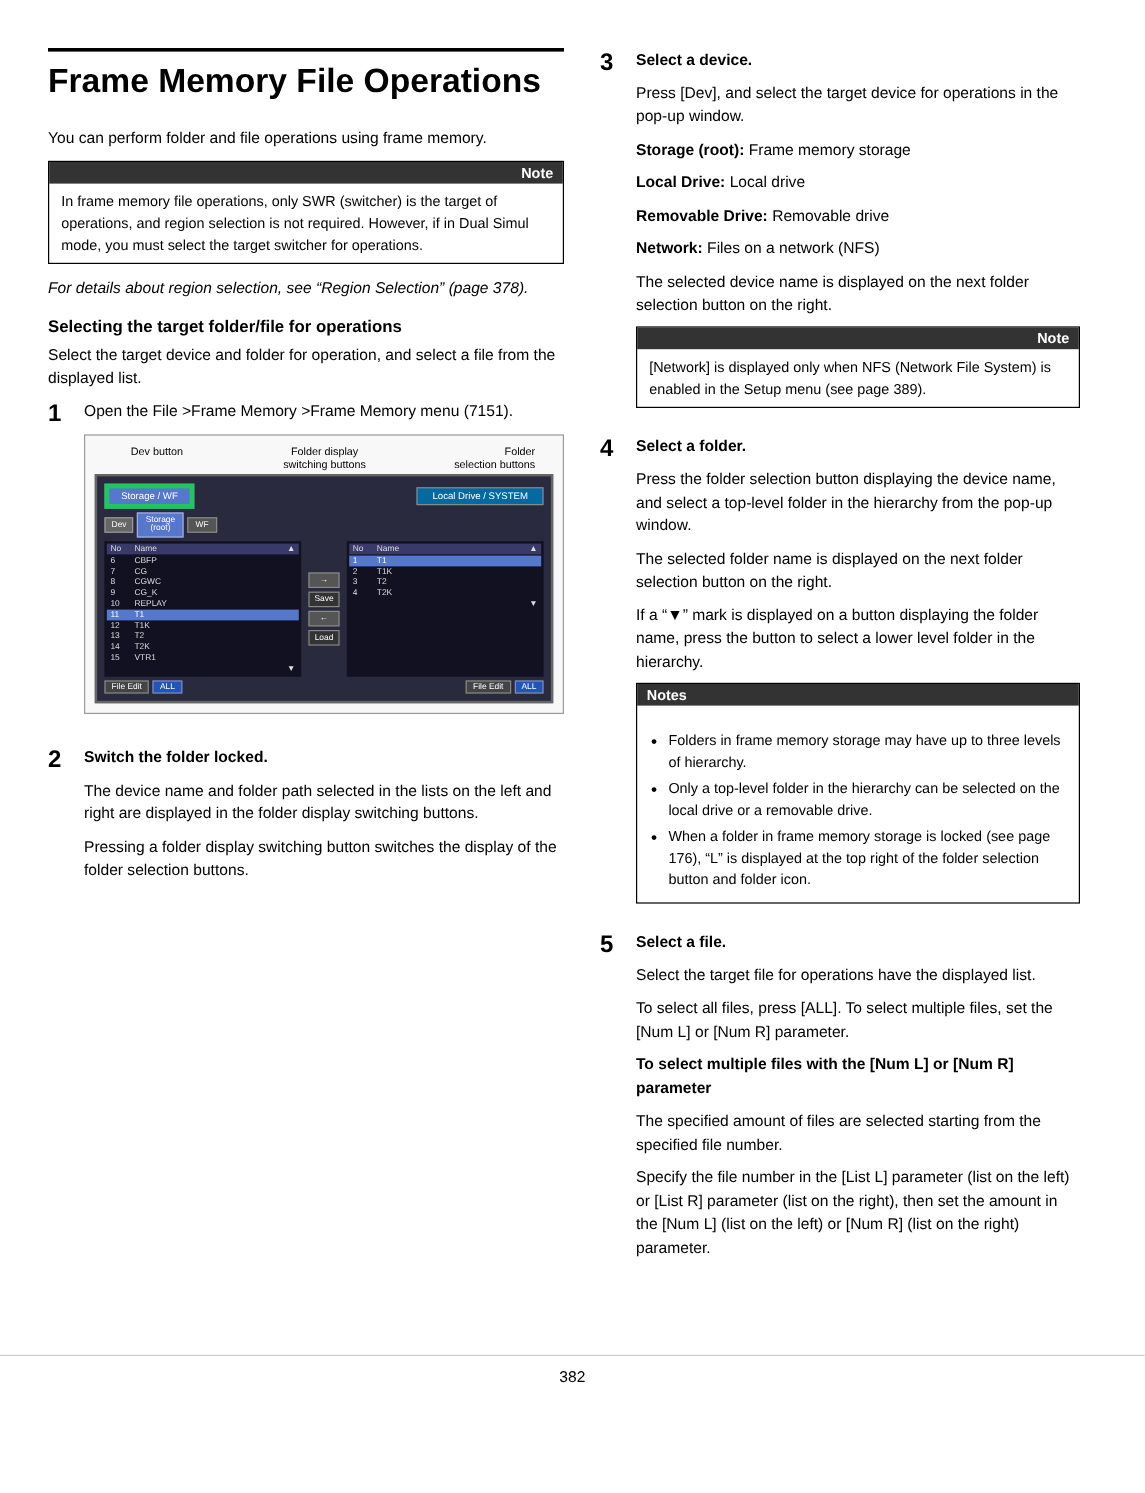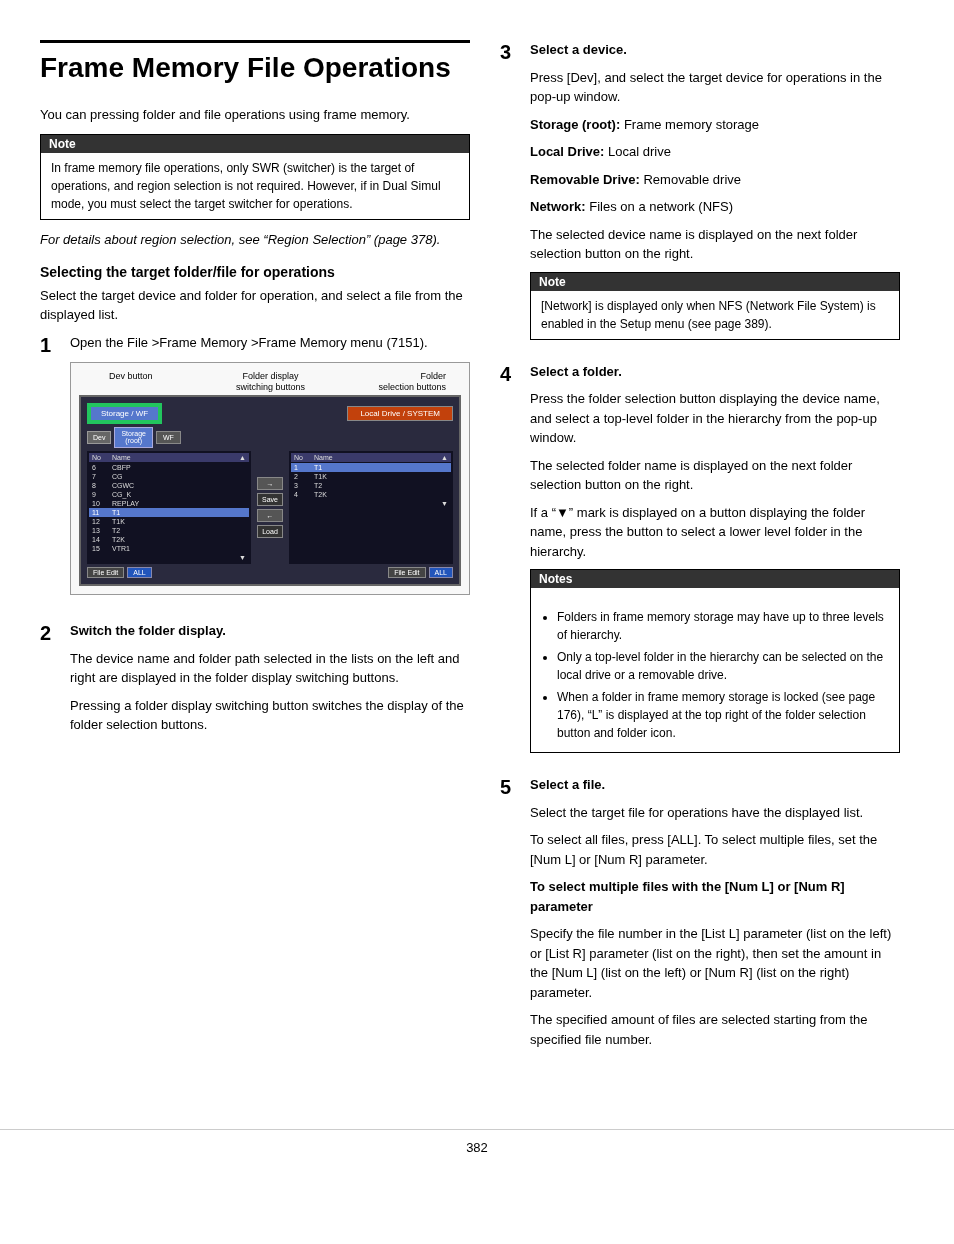--- a/index.html
+++ b/index.html
@@ -62,20 +62,21 @@
       padding: 0;
     }
     .note-box-header {
       background: #333;
       color: #fff;
       font-weight: bold;
       font-size: 12px;
       padding: 2px 8px;
       display: inline-block;
       width: 100%;
+      text-align: right;
     }
     .notes-box-header {
       background: #333;
       color: #fff;
       font-weight: bold;
       font-size: 12px;
       padding: 2px 8px;
       display: inline-block;
       width: 100%;
     }
@@ -148,21 +149,21 @@
 </head>
 <body>
 
 <div class="page">
 
   <div class="left-col">
 
     <h1 class="page-title">Frame Memory File Operations</h1>
 
 
-    <p>You can pressing folder and file operations using frame memory.</p>
+    <p>You can perform folder and file operations using frame memory.</p>
 
     <div class="note-box">
       <div class="note-box-header">Note</div>
       <div class="note-box-body">In frame memory file operations, only SWR (switcher) is the target of operations, and region selection is not required. However, if in Dual Simul mode, you must select the target switcher for operations.</div>
     </div>
 
     <p class="italic">For details about region selection, see “Region Selection” (page 378).</p>
 
     <div class="subsection-heading">Selecting the target folder/file for operations</div>
 
@@ -187,21 +188,21 @@
               <span style="white-space:pre;">Folder
 selection buttons</span>
             </div>
           </div>
 
           <div style="background:#2a2a3e; padding:6px; border:2px solid #666; width:100%;">
 
             <div style="display:flex; gap:4px; margin-bottom:3px; align-items:center;">
               <div style="background:#5577cc; color:#fff; border:4px solid #22c55e; padding:2px 10px; font-size:8px;">Storage / WF</div>
               <div style="flex:1;"></div>
-              <div style="background:#c2410c; color:#fff; border:1px solid #888; padding:2px 12px; font-size:8px;">Local Drive / SYSTEM</div>
+              <div style="background:#0369a1; color:#fff; border:1px solid #888; padding:2px 12px; font-size:8px;">Local Drive / SYSTEM</div>
             </div>
 
             <div style="display:flex; gap:3px; margin-bottom:3px; align-items:center;">
               <div style="background:#666; color:#fff; border:1px solid #999; padding:2px 5px; font-size:7px;">Dev</div>
               <div style="background:#5577cc; color:#fff; border:1px solid #aad; padding:2px 6px; font-size:7px; line-height:1.1; text-align:center;">Storage<br>(root)</div>
               <div style="background:#555; color:#fff; border:1px solid #888; padding:2px 6px; font-size:7px;">WF</div>
             </div>
 
             <div style="display:flex; gap:4px;">
 
@@ -299,21 +300,21 @@
             </div>
           </div>
 
         </div>
       </div>
     </div>
 
     <div class="step">
       <div class="step-number">2</div>
       <div class="step-content">
-        <p class="bold">Switch the folder display.</p>
+        <p class="bold">Switch the folder locked.</p>
         <p>The device name and folder path selected in the lists on the left and right are displayed in the folder display switching buttons.</p>
         <p>Pressing a folder display switching button switches the display of the folder selection buttons.</p>
       </div>
     </div>
 
   </div>
 
   <div class="right-col">
 
     <div class="step">
@@ -355,21 +356,21 @@
       </div>
     </div>
 
     <div class="step">
       <div class="step-number">5</div>
       <div class="step-content">
         <p class="bold">Select a file.</p>
         <p>Select the target file for operations have the displayed list.</p>
         <p>To select all files, press [ALL]. To select multiple files, set the [Num L] or [Num R] parameter.</p>
         <p class="bold">To select multiple files with the [Num L] or [Num R] parameter</p>
+        <p>The specified amount of files are selected starting from the specified file number.</p>
         <p>Specify the file number in the [List L] parameter (list on the left) or [List R] parameter (list on the right), then set the amount in the [Num L] (list on the left) or [Num R] (list on the right) parameter.</p>
-        <p>The specified amount of files are selected starting from the specified file number.</p>
       </div>
     </div>
 
   </div>
 </div>
 
 <div class="page-number">382</div>
 
 </body></html>

